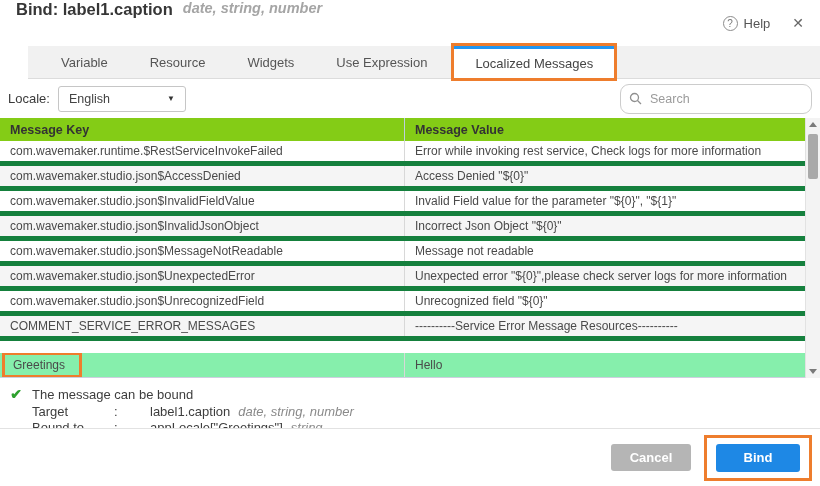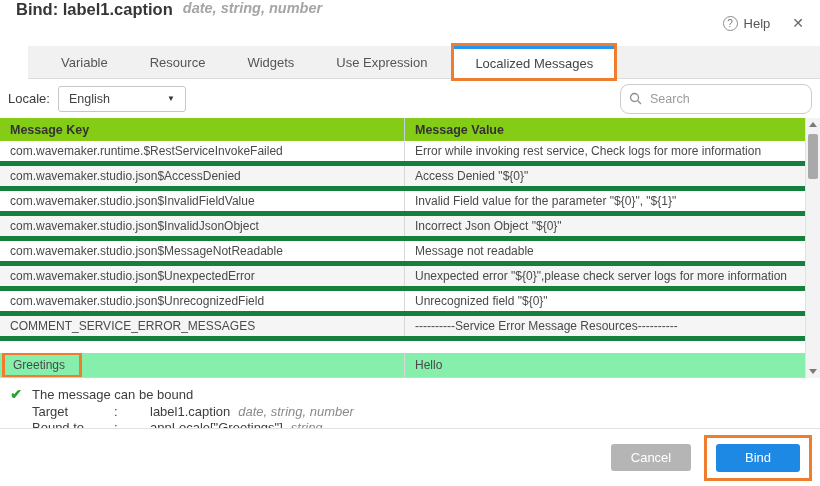--- a/index.html
+++ b/index.html
@@ -64,21 +64,21 @@
   .status-line{display:flex;align-items:center;gap:8px;margin-bottom:2px;}
   .check{color:#2ea12e;font-weight:bold;font-size:14px;width:16px;text-align:center;}
   .kv{display:flex;margin-left:24px;line-height:15px;margin-top:1px;}
   .k{width:82px;}
   .colon{width:36px;}
   .types{font-style:italic;color:#8a8a8a;margin-left:8px;}
   
   .footer{position:absolute;left:0;right:0;bottom:0;height:58px;border-top:1px solid #e2e2e2;
     display:flex;align-items:center;justify-content:flex-end;padding-right:8px;
     background:#fff;box-sizing:border-box;}
-  .btn{font-family:inherit;font-size:13px;font-weight:normal;color:#fff;border:none;
+  .btn{font-family:inherit;font-size:13px;font-weight:bold;color:#fff;border:none;
     border-radius:3px;cursor:pointer;}
   .btn.cancel{background:#b5b5b5;width:80px;height:27px;margin-right:13px;}
   .bind-ring{border:3px solid #ee7d2d;padding:6px 9px;display:inline-flex;}
   .btn.bind{background:#1e88e5;width:84px;height:28px;}
 </style>
 </head>
 <body>
 
 <div class="dialog">
 

